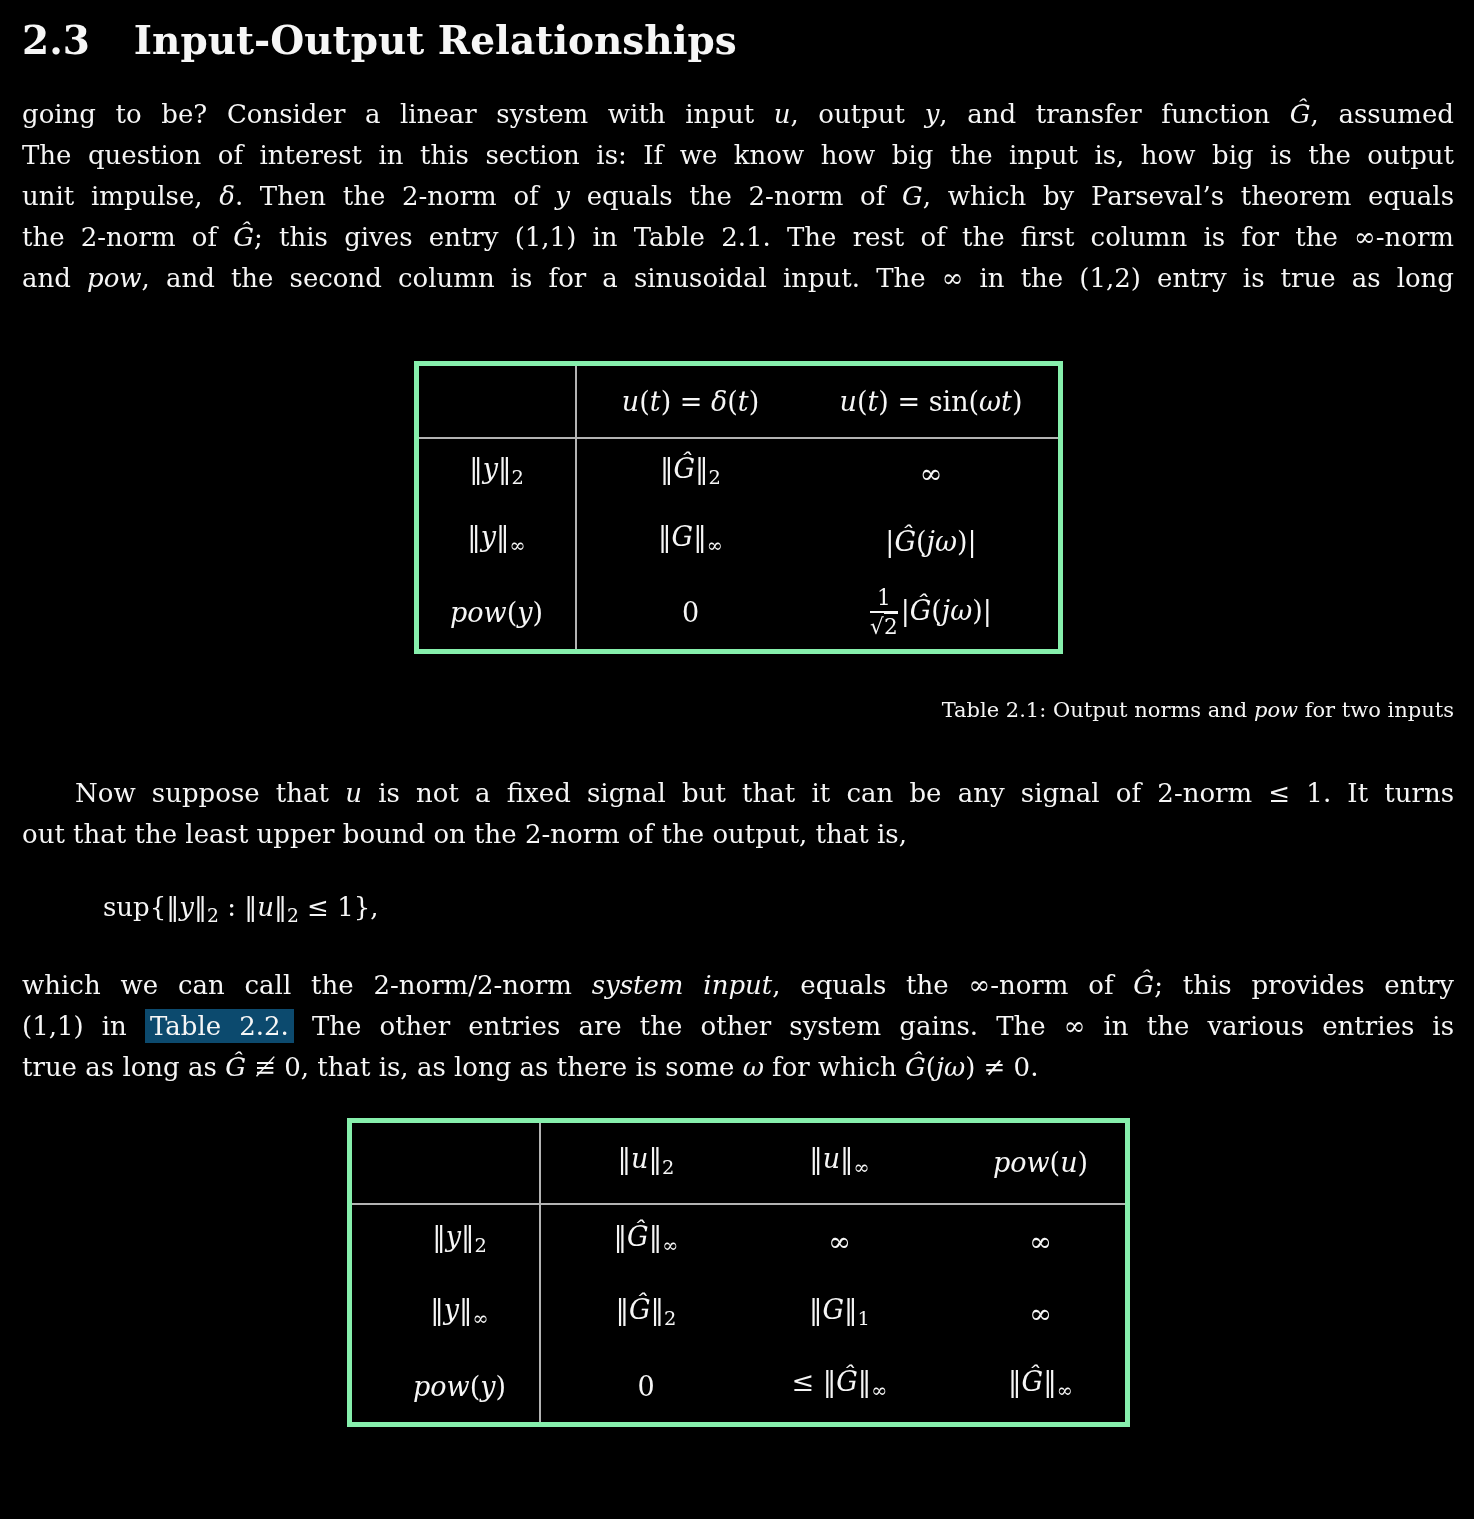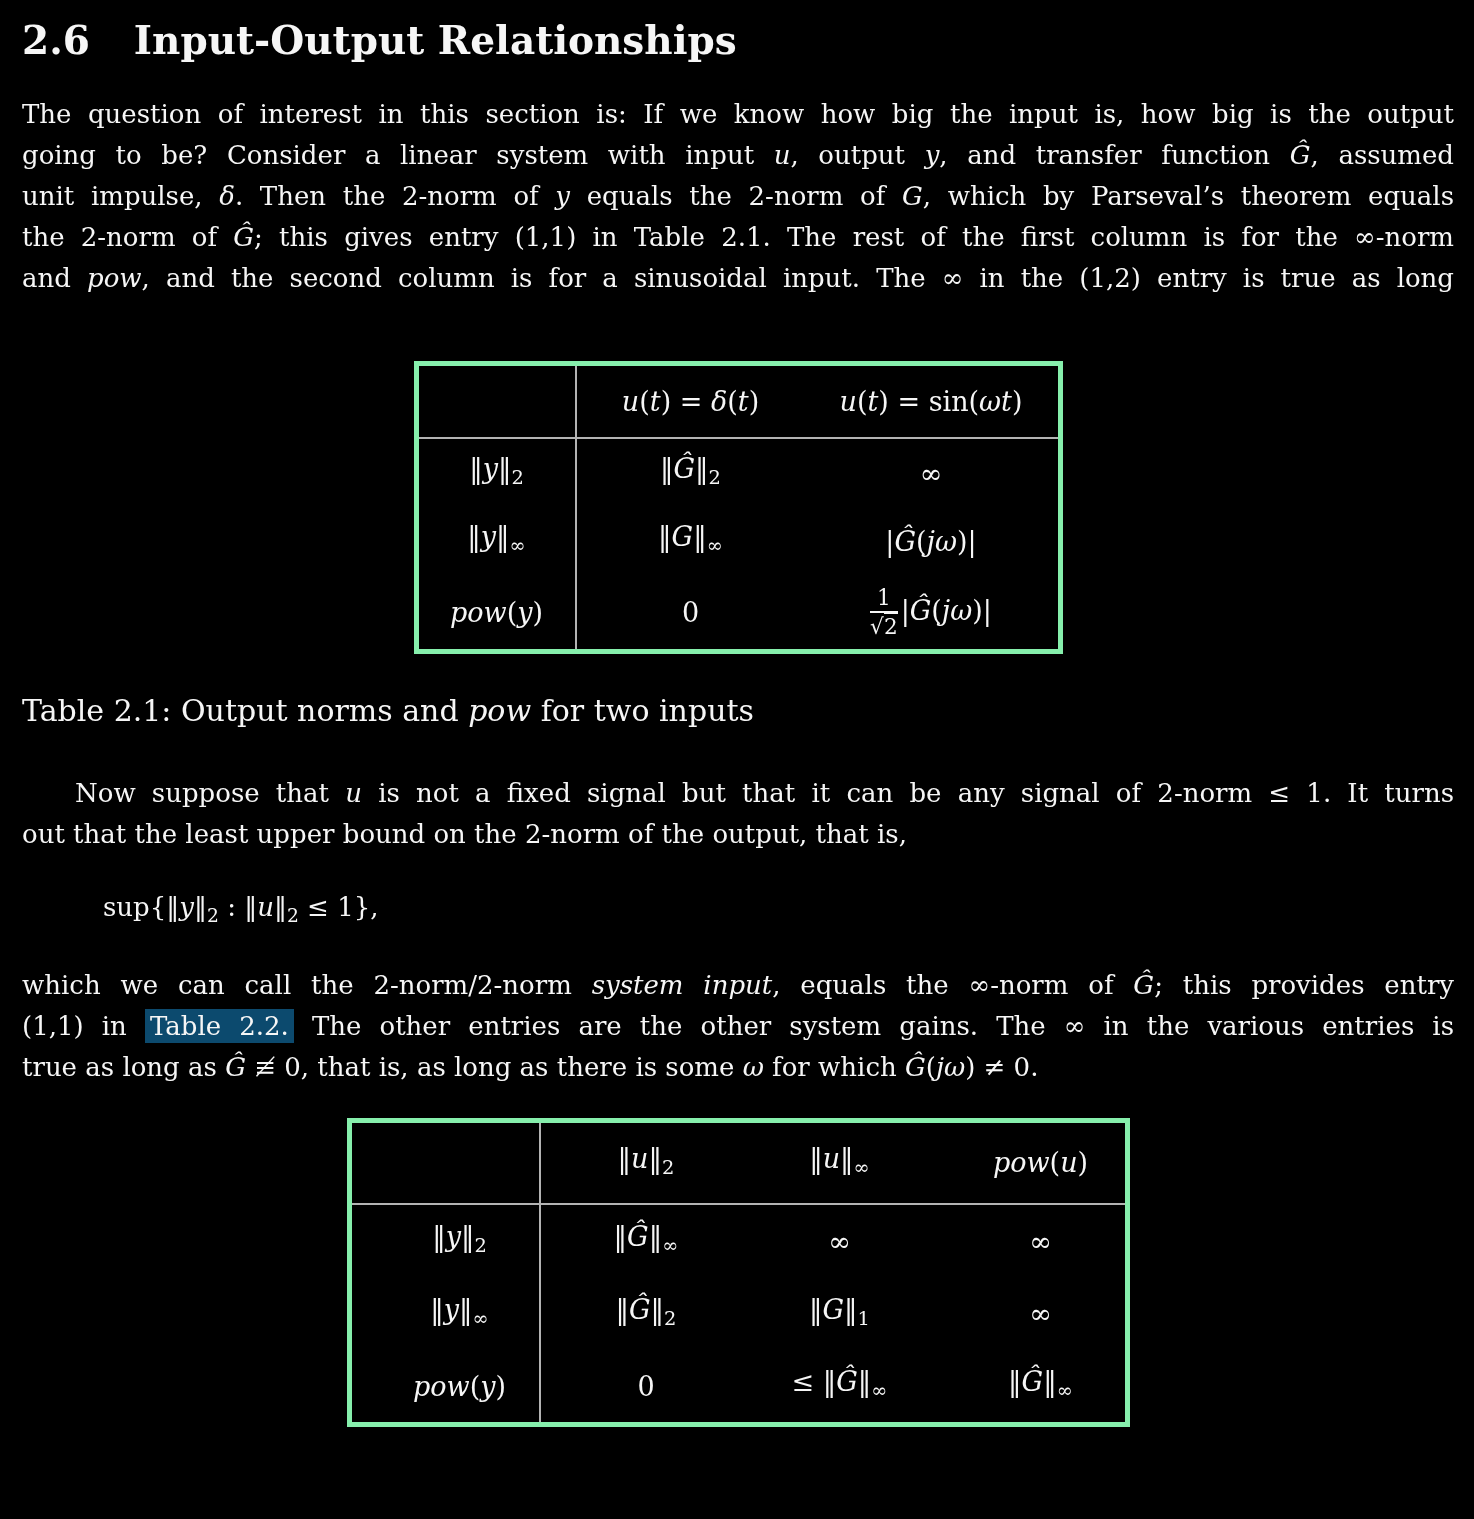--- a/index.html
+++ b/index.html
@@ -69,22 +69,22 @@
   .mtable td.stub{border-right:2px solid #b3b3b3;}
   .t1 td.stub{width:128px;}
   .t1 td.c2{width:200px;}
   .t1 td.c3{width:225px;}
   .t2 td.stub{width:130px;}
   .t2 td.c2{width:125px;}
   .t2 td.c3{width:148px;}
   .t2 td.c4{width:140px;}
   .t2 td{padding-top:11px;padding-bottom:11px;padding-left:43px;}
   .caption{
-    text-align:left;
-    font-size:30px;
+    text-align:right;
+    font-size:21px;
     line-height:41px;
   }
   #caption1{margin-top:36px;}
   
   .frac{
     display:inline-flex;
     flex-direction:column;
     align-items:center;
     vertical-align:middle;
     font-size:0.8em;
@@ -100,26 +100,26 @@
   .fden{padding-top:1px;}
   .sqrt{white-space:nowrap;}
   .ovl{border-top:2px solid #f6f6f6;}
 </style>
 </head>
 <body>
 
 <div class="page">
 
   <h1 class="title">
-    <span class="title-num">2.6</span><span>Input-Output Relationships</span>
+    <span class="title-num">2.3</span><span>Input-Output Relationships</span>
   </h1>
 
   <div class="para" id="p1">
+      <div class="tline">going to be? Consider a linear system with input <i>u</i>, output <i>y</i>, and transfer function <i>Ĝ</i>, assumed</div>
       <div class="tline">The question of interest in this section is: If we know how big the input is, how big is the output</div>
-      <div class="tline">going to be? Consider a linear system with input <i>u</i>, output <i>y</i>, and transfer function <i>Ĝ</i>, assumed</div>
       <div class="tline">unit impulse, <i>δ</i>. Then the 2-norm of <i>y</i> equals the 2-norm of <i>G</i>, which by Parseval’s theorem equals</div>
       <div class="tline">the 2-norm of <i>Ĝ</i>; this gives entry (1,1) in Table 2.1. The rest of the first column is for the ∞-norm</div>
       <div class="tline">and <i>pow</i>, and the second column is for a sinusoidal input. The ∞ in the (1,2) entry is true as long</div>
     </div>
 
   <table class="mtable t1">
     <tbody>
         <tr class="head">
       <td class="stub"></td>
       <td class="c2"><i>u</i>(<i>t</i>) = <i>δ</i>(<i>t</i>)</td>

